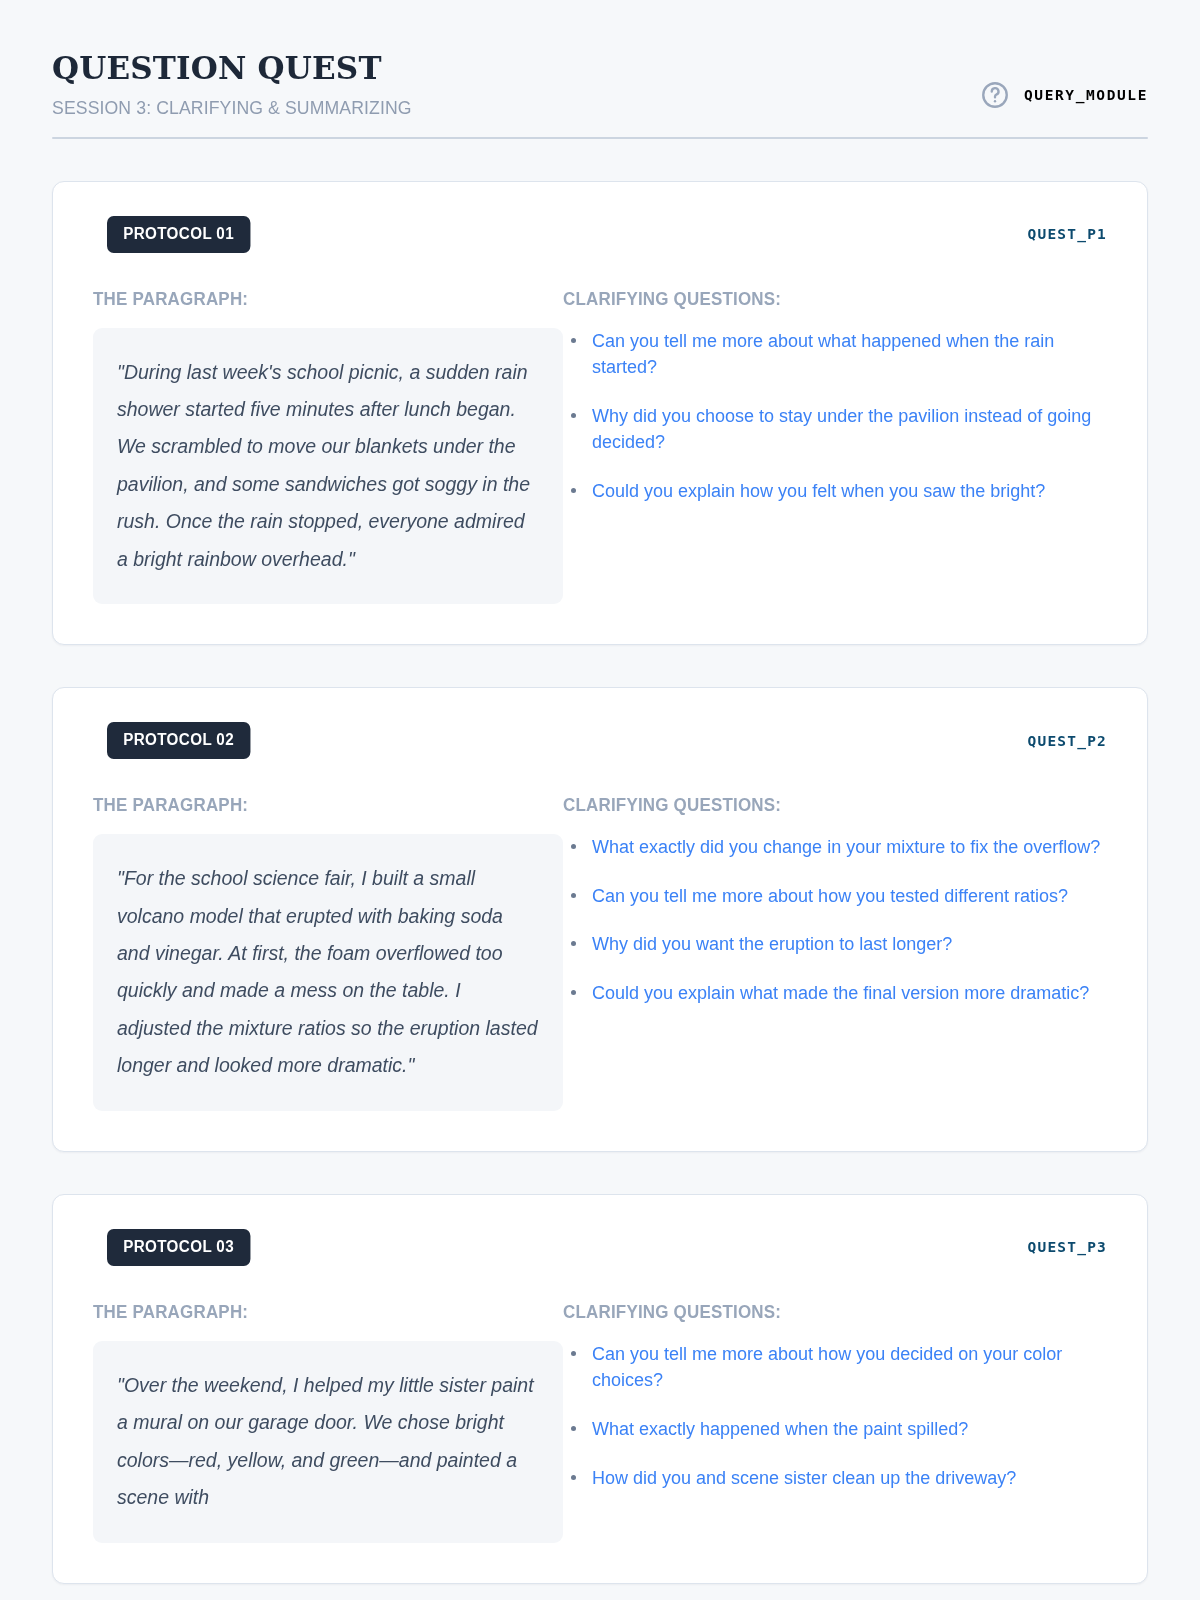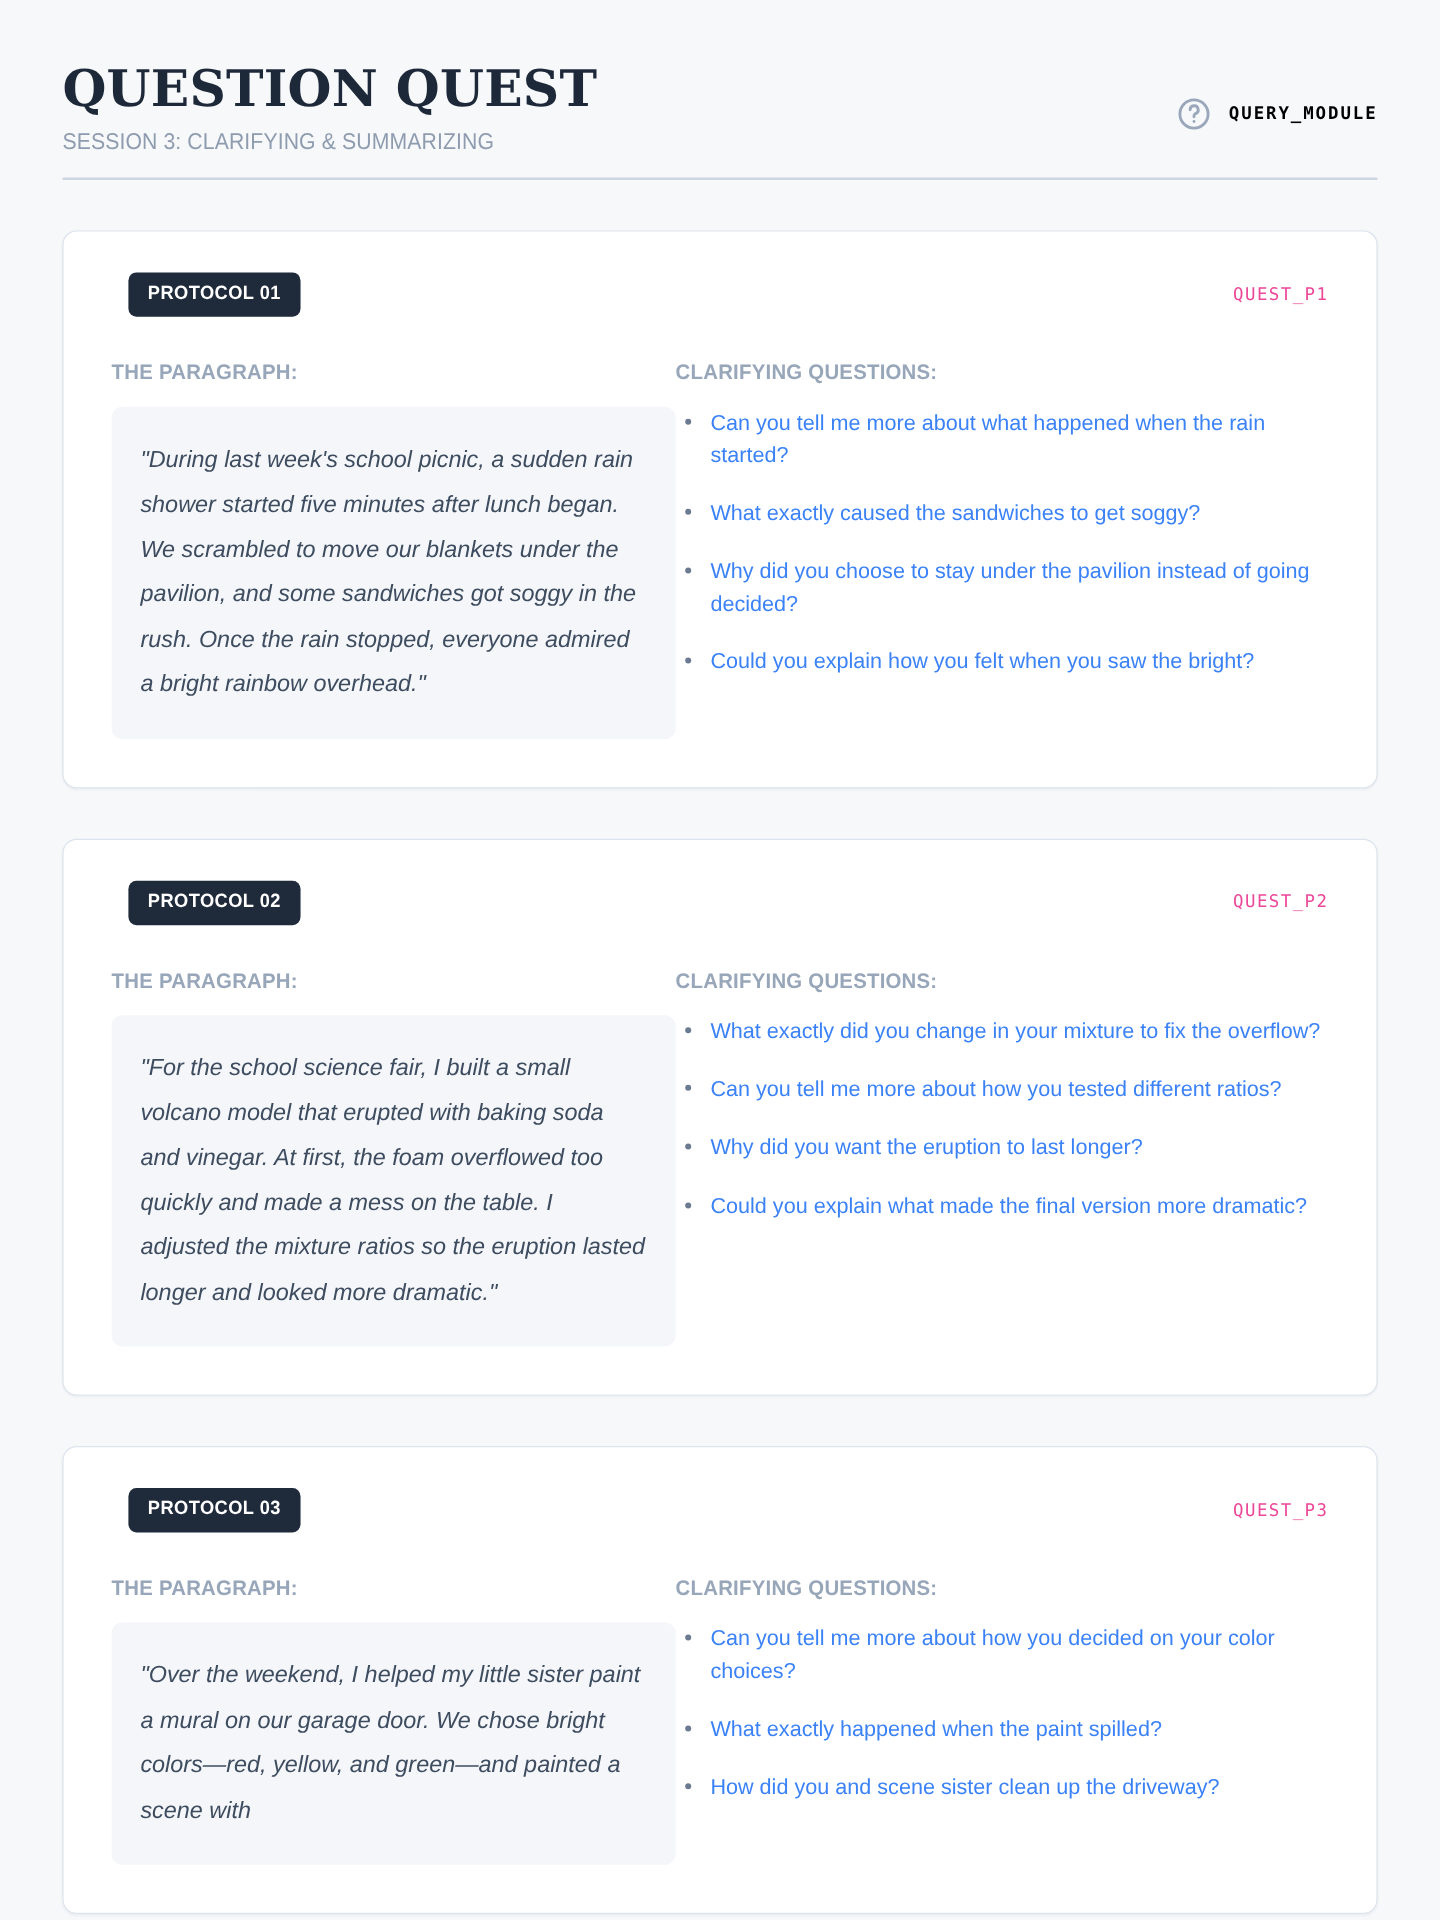--- a/index.html
+++ b/index.html
@@ -23,21 +23,21 @@
   
   .header {
     display: flex;
     align-items: flex-start;
     justify-content: space-between;
     padding-bottom: 18px;
   }
   .header-left { display: flex; flex-direction: column; }
   .app-title {
     font-family: "DejaVu Serif", "Liberation Serif", serif;
-    font-size: 42px;
+    font-size: 31px;
     font-weight: bold;
     letter-spacing: 0.2px;
     color: #1d2838;
     line-height: 1.05;
     margin: 0;
     white-space: nowrap;
   }
   .app-subtitle {
     margin-top: 12px;
     font-size: 19px;
@@ -95,23 +95,23 @@
     letter-spacing: 0.4px;
     padding: 9px 17px 10px 17px;
     border-radius: 7px;
     transform: scaleX(0.95);
     transform-origin: left center;
     white-space: nowrap;
   }
   .card-code {
     font-family: "DejaVu Sans Mono", "Liberation Mono", monospace;
     font-size: 14.5px;
-    font-weight: normal;
+    font-weight: bold;
     letter-spacing: 1.2px;
-    color: #ec4899;
+    color: #0c4a6e;
     white-space: nowrap;
   }
 
   .card-body {
     display: flex;
     align-items: flex-start;
   }
   .col-left  { width: 470px; flex: 0 0 470px; }
   .col-right { flex: 1 1 auto; }
 
@@ -197,21 +197,20 @@
       <div class="col-left">
         <div class="section-label">THE PARAGRAPH:</div>
         <div class="paragraph-box">
           <p class="paragraph-text">"During last week's school picnic, a sudden rain shower started five minutes after lunch began. We scrambled to move our blankets under the pavilion, and some sandwiches got soggy in the rush. Once the rain stopped, everyone admired a bright rainbow overhead."</p>
         </div>
       </div>
       <div class="col-right">
         <div class="section-label">CLARIFYING QUESTIONS:</div>
         <ul class="q-list">
           <li class="q-item">Can you tell me more about what happened when the rain started?</li>
-          <li class="q-item">What exactly caused the sandwiches to get soggy?</li>
           <li class="q-item">Why did you choose to stay under the pavilion instead of going decided?</li>
           <li class="q-item">Could you explain how you felt when you saw the bright?</li>
         </ul>
       </div>
     </div>
   </div>
 
   <div class="card">
     <div class="card-head">
       <span class="badge">PROTOCOL 02</span>

